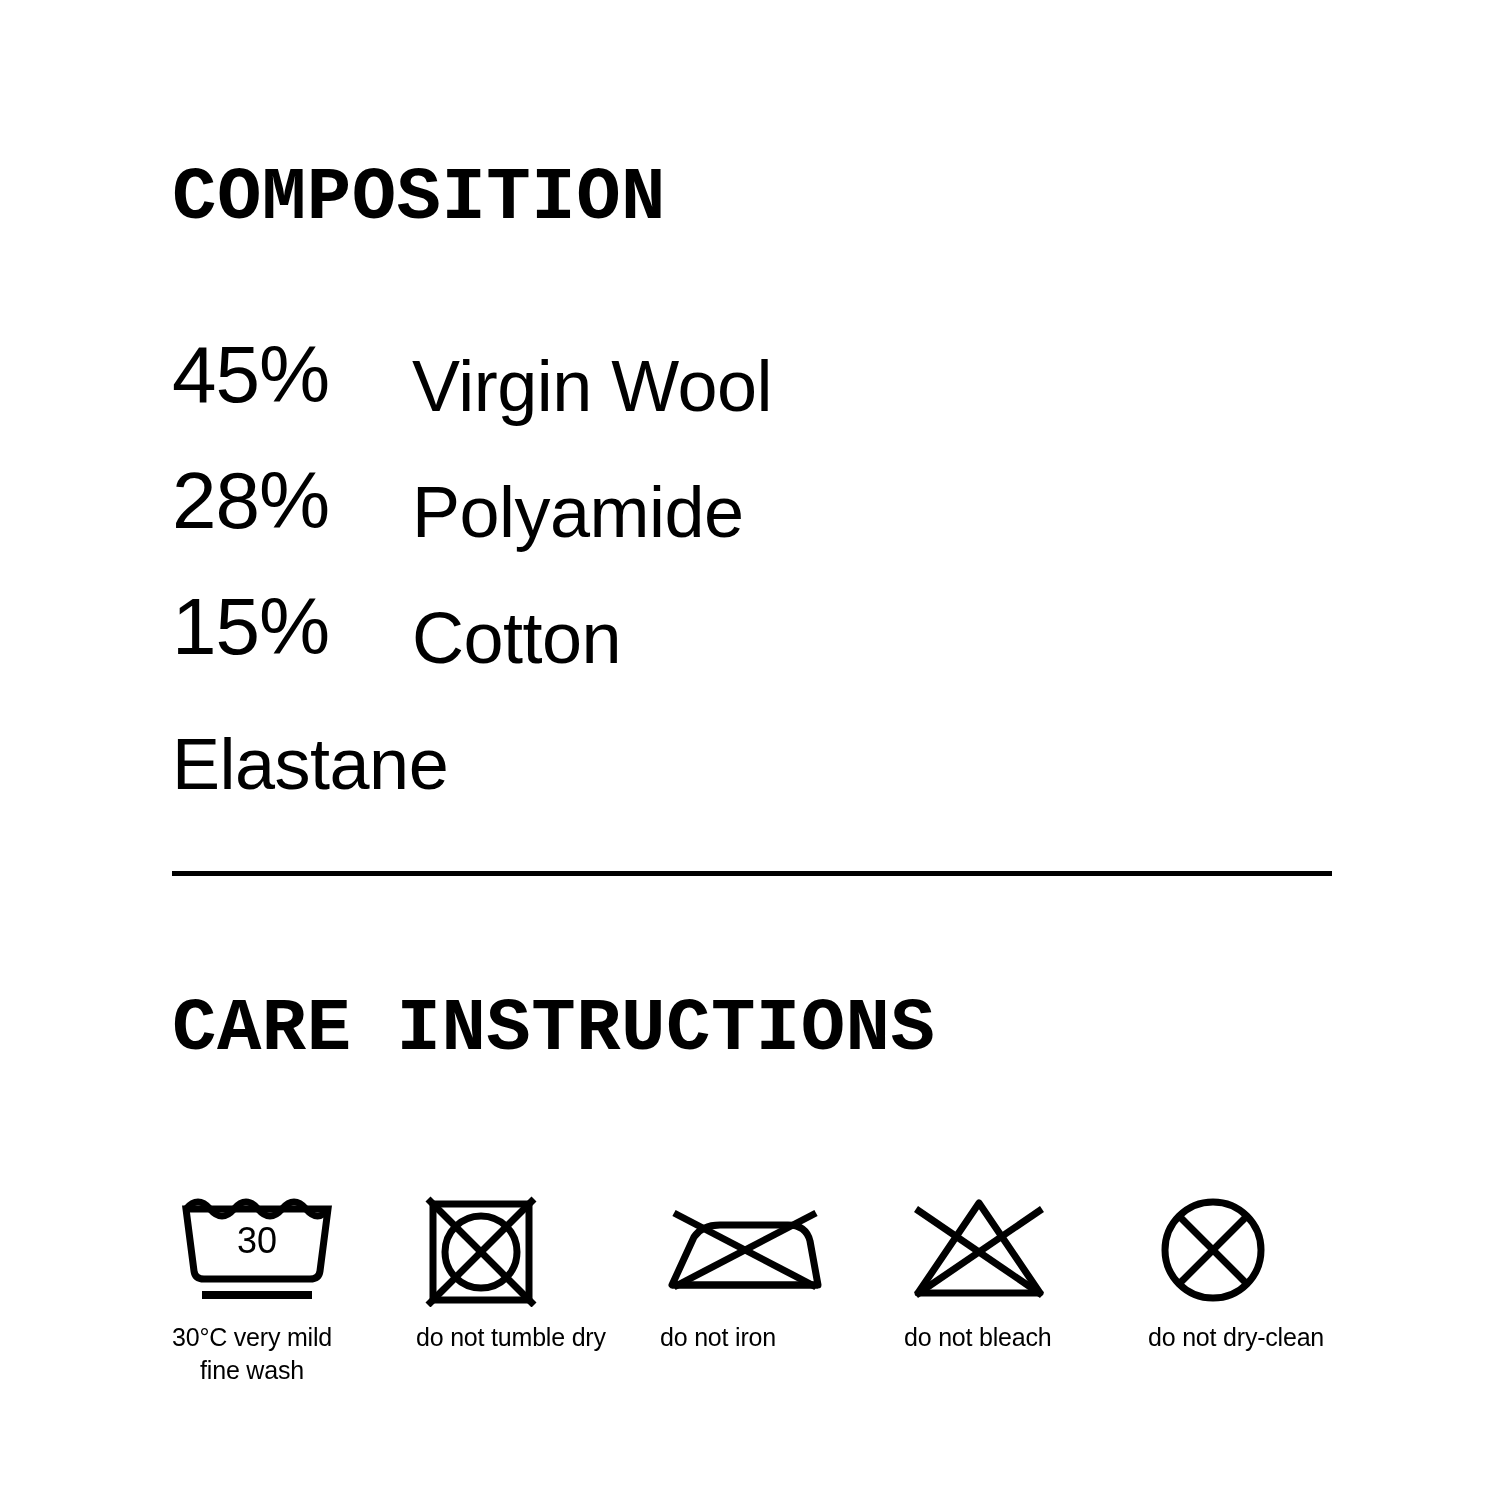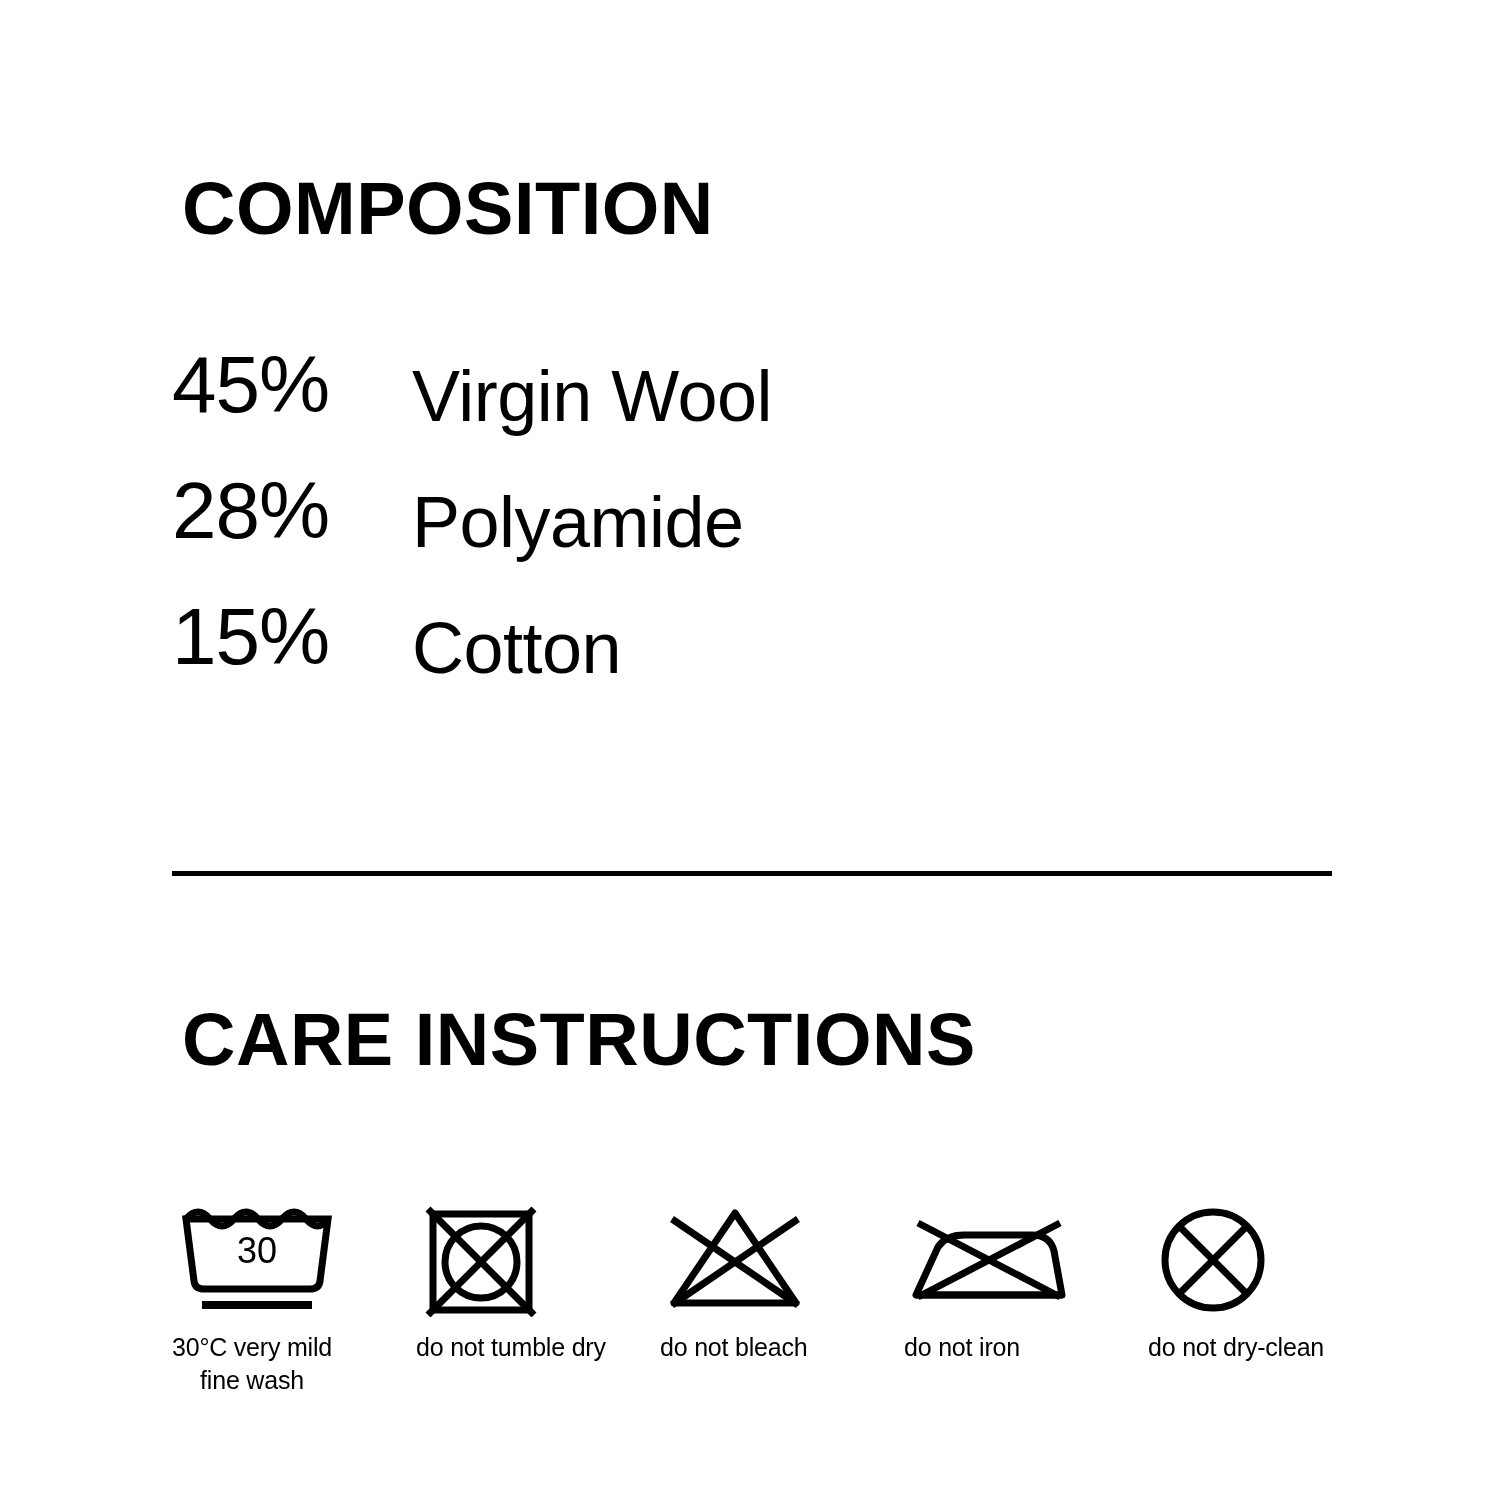--- a/index.html
+++ b/index.html
@@ -23,26 +23,26 @@
   }
 
   
   .composition-section {
     position: absolute;
     left: 172px;
     top: 160px;
     width: 1180px;
   }
   .section-title {
-    font-family: Liberation Sans, sans-serif;
+    font-family: Liberation Mono, monospace;
     font-weight: bold;
     font-size: 74px;
     letter-spacing: 0.5px;
     line-height: 1.05;
-    margin: 10px;
+    margin: 0;
     white-space: nowrap;
   }
   .composition-list {
     margin: 0;
     padding: 0;
     list-style: none;
     margin-top: 74px;
   }
   .composition-row {
     display: flex;
@@ -129,20 +129,21 @@
       </li>
       <li class="composition-row">
         <span class="comp-pct">28%</span>
         <span class="comp-name">Polyamide</span>
       </li>
       <li class="composition-row">
         <span class="comp-pct">15%</span>
         <span class="comp-name">Cotton</span>
       </li>
       <li class="composition-row">
+        <span class="comp-name">Elastane</span>
       </li>
     </ul>
   </section>
 
   <div class="divider"></div>
 
   <section class="care-section">
     <h1 class="section-title">CARE INSTRUCTIONS</h1>
 
     <div class="care-symbols">
@@ -171,45 +172,45 @@
             <circle cx="65" cy="65" r="36" fill="none" stroke="#000" stroke-width="7"></circle>
             <line x1="12" y1="12" x2="118" y2="118" stroke="#000" stroke-width="7"></line>
             <line x1="118" y1="12" x2="12" y2="118" stroke="#000" stroke-width="7"></line>
           </svg>
         </div>
         <div class="care-label">do not tumble dry</div>
       </div>
 
       <div class="care-item">
         <div class="care-glyph">
+          <svg width="170" height="120" viewBox="0 0 170 120" xmlns="http://www.w3.org/2000/svg">
+
+            <path d="M12 98 L158 98 L150 54 Q146 38 128 38 L60 38 Q42 38 34 50 Z" fill="none" stroke="#000" stroke-width="7" stroke-linejoin="round"></path>
+            <line x1="12" y1="98" x2="158" y2="98" stroke="#000" stroke-width="7"></line>
+
+            <line x1="14" y1="26" x2="156" y2="100" stroke="#000" stroke-width="7"></line>
+            <line x1="156" y1="26" x2="14" y2="100" stroke="#000" stroke-width="7"></line>
+          </svg>
+        </div>
+        <div class="care-label">do not iron</div>
+      </div>
+
+      <div class="care-item">
+        <div class="care-glyph">
           <svg width="150" height="120" viewBox="0 0 150 120" xmlns="http://www.w3.org/2000/svg">
             <path d="M75 16 L136 106 L14 106 Z" fill="none" stroke="#000" stroke-width="7" stroke-linejoin="round"></path>
             <line x1="12" y1="22" x2="138" y2="108" stroke="#000" stroke-width="7"></line>
             <line x1="138" y1="22" x2="12" y2="108" stroke="#000" stroke-width="7"></line>
           </svg>
         </div>
         <div class="care-label">do not bleach</div>
       </div>
 
       <div class="care-item">
         <div class="care-glyph">
-          <svg width="170" height="120" viewBox="0 0 170 120" xmlns="http://www.w3.org/2000/svg">
-
-            <path d="M12 98 L158 98 L150 54 Q146 38 128 38 L60 38 Q42 38 34 50 Z" fill="none" stroke="#000" stroke-width="7" stroke-linejoin="round"></path>
-            <line x1="12" y1="98" x2="158" y2="98" stroke="#000" stroke-width="7"></line>
-
-            <line x1="14" y1="26" x2="156" y2="100" stroke="#000" stroke-width="7"></line>
-            <line x1="156" y1="26" x2="14" y2="100" stroke="#000" stroke-width="7"></line>
-          </svg>
-        </div>
-        <div class="care-label">do not iron</div>
-      </div>
-
-      <div class="care-item">
-        <div class="care-glyph">
           <svg width="130" height="120" viewBox="0 0 130 120" xmlns="http://www.w3.org/2000/svg">
             <circle cx="65" cy="63" r="48" fill="none" stroke="#000" stroke-width="7"></circle>
             <line x1="29" y1="27" x2="101" y2="99" stroke="#000" stroke-width="7"></line>
             <line x1="101" y1="27" x2="29" y2="99" stroke="#000" stroke-width="7"></line>
           </svg>
         </div>
         <div class="care-label">do not dry-clean</div>
       </div>
 
     </div>

